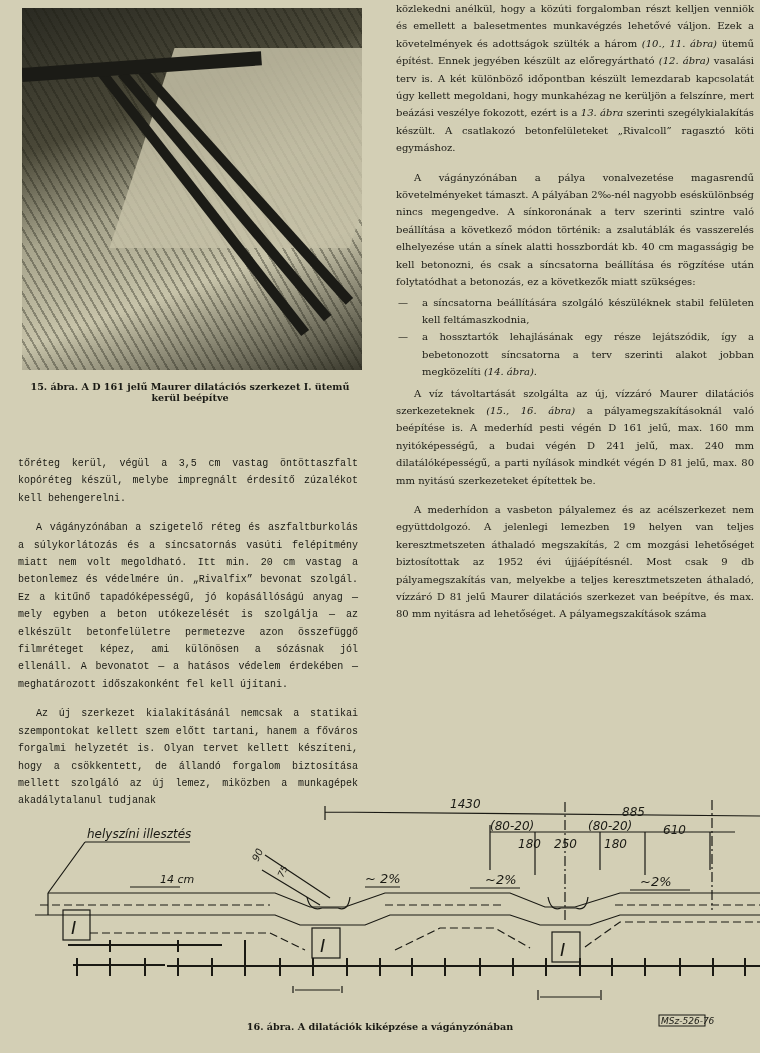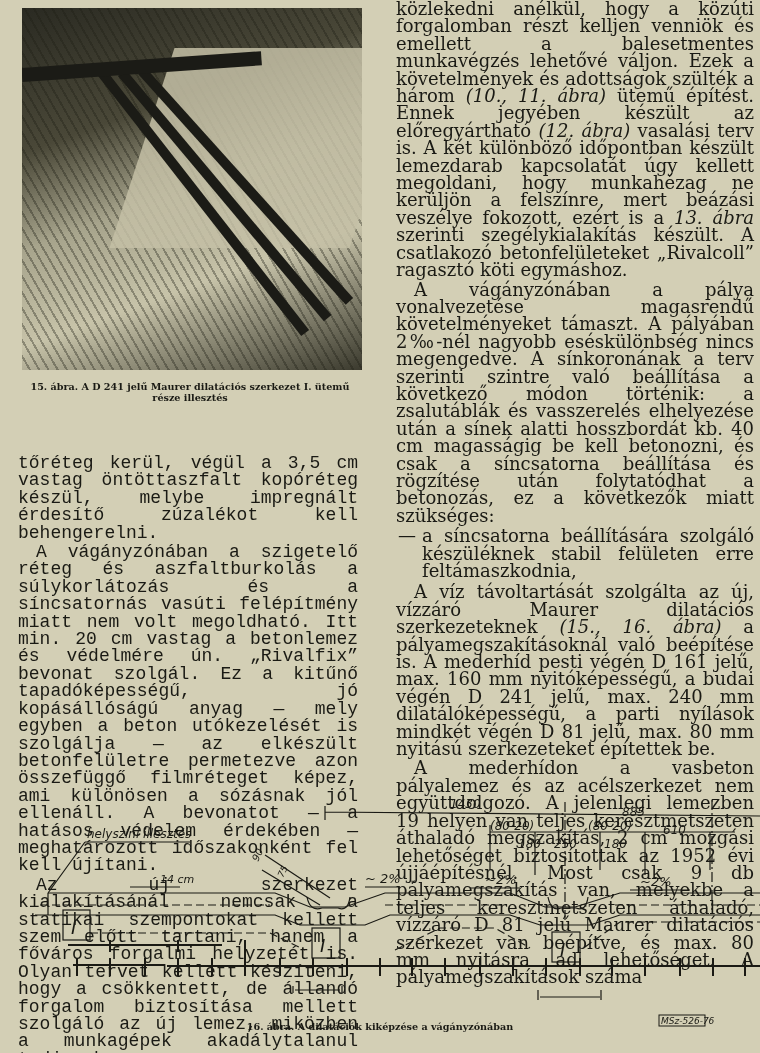--- a/index.html
+++ b/index.html
@@ -6,28 +6,28 @@
   body {
     width: 760px; height: 1053px;
     background: #d3cfb5;
     color: #1a1a14;
     font-family: "DejaVu Serif", serif;
     position: relative;
     overflow: hidden;
   }
   .col {
     position: absolute;
-    font-size: 18px;
+    font-size: 10px;
     line-height: 17.4px;
     text-align: justify;
     hyphens: manual;
   }
   .col p { margin: 0; text-indent: 0; }
   .col p.ind { text-indent: 18px; }
-  .col p + p { margin-top: 2px; }
+  .col p + p { margin-top: 12px; }
   .left-text { left: 18px; top: 455px; width: 340px; font-family: Liberation Mono, monospace; }
   .right-text { left: 396px; top: 0px; width: 358px; }
   em { font-style: italic; }
   .dash-list { margin: 3px 0 4px 0; padding: 0; list-style: none; }
   .dash-list li { position: relative; padding-left: 26px; }
   .dash-list li::before { content: "—"; position: absolute; left: 2px; top: 0; }
   .photo {
     position: absolute; left: 22px; top: 8px; width: 340px; height: 362px;
     background:
       repeating-linear-gradient(60deg, rgba(0,0,0,0) 0 6px, rgba(30,30,20,0.35) 6px 8px),
@@ -57,35 +57,36 @@
 <body>
 
 <div class="photo">
   <div class="slab"></div>
   <div class="rail" style="left:80px;top:60px;width:330px;transform:rotate(52deg);"></div>
   <div class="rail" style="left:100px;top:60px;width:320px;transform:rotate(50deg);"></div>
   <div class="rail" style="left:120px;top:58px;width:310px;transform:rotate(48deg);"></div>
   <div class="rail" style="left:0px;top:60px;width:240px;height:14px;transform:rotate(-4deg);"></div>
 </div>
 <div class="caption cap15">
-  <div>15. ábra. A D 241 jelű Maurer dilatációs szerkezet I. ütemű</div>
-  <div>része illesztés</div>
+  <div>15. ábra. A D 161 jelű Maurer dilatációs szerkezet I. ütemű</div>
+  <div>kerül beépítve</div>
 </div>
 
 <div class="col left-text">
   <p>tőréteg kerül, végül a 3,5 cm vastag öntöttaszfalt kopóréteg készül, melybe impregnált érdesítő zúzalékot kell behengerelni.</p>
   <p class="ind">A vágányzónában a szigetelő réteg és aszfaltburkolás a súlykorlátozás és a síncsatornás vasúti felépítmény miatt nem volt megoldható. Itt min. 20 cm vastag a betonlemez és védelmére ún. „Rivalfix” bevonat szolgál. Ez a kitűnő tapadóképességű, jó kopásállóságú anyag — mely egyben a beton utókezelését is szolgálja — az elkészült betonfelületre permetezve azon összefüggő filmréteget képez, ami különösen a sózásnak jól ellenáll. A bevonatot — a hatásos védelem érdekében — meghatározott időszakonként fel kell újítani.</p>
   <p class="ind">Az új szerkezet kialakításánál nemcsak a statikai szempontokat kellett szem előtt tartani, hanem a főváros forgalmi helyzetét is. Olyan tervet kellett készíteni, hogy a csökkentett, de állandó forgalom biztosítása mellett szolgáló az új lemez, miközben a munkagépek akadálytalanul tudjanak</p>
 </div>
 
 <div class="col right-text">
   <p><span>közlekedni anélkül, hogy a közúti forgalomban részt kelljen venniök és emellett a balesetmentes munkavégzés lehetővé váljon. Ezek a követelmények és adottságok szülték a három </span><em>(10., 11. ábra)</em><span> ütemű építést. Ennek jegyében készült az előregyártható </span><em>(12. ábra)</em><span> vasalási terv is. A két különböző időpontban készült lemezdarab kapcsolatát úgy kellett megoldani, hogy munkahézag ne kerüljön a felszínre, mert beázási veszélye fokozott, ezért is a </span><em>13. ábra</em><span> szerinti szegélykialakítás készült. A csatlakozó betonfelületeket „Rivalcoll” ragasztó köti egymáshoz.</span></p>
   <p class="ind">A vágányzónában a pálya vonalvezetése magasrendű követelményeket támaszt. A pályában 2‰-nél nagyobb eséskülönbség nincs megengedve. A sínkoronának a terv szerinti szintre való beállítása a következő módon történik: a zsalutáblák és vasszerelés elhelyezése után a sínek alatti hosszbordát kb. 40 cm magasságig be kell betonozni, és csak a síncsatorna beállítása és rögzítése után folytatódhat a betonozás, ez a következők miatt szükséges:</p>
   <ul class="dash-list">
-    <li>a síncsatorna beállítására szolgáló készüléknek stabil felületen erre feltámaszkodnia,</li>
+    <li>a síncsatorna beállítására szolgáló készüléknek stabil felületen kell feltámaszkodnia,</li>
+    <li><span>a hossztartók lehajlásának egy része lejátszódik, így a bebetonozott síncsatorna a terv szerinti alakot jobban megközelíti </span><em>(14. ábra).</em></li>
   </ul>
   <p class="ind"><span>A víz távoltartását szolgálta az új, vízzáró Maurer dilatációs szerkezeteknek </span><em>(15., 16. ábra)</em><span> a pályamegszakításoknál való beépítése is. A mederhíd pesti végén D 161 jelű, max. 160 mm nyitóképességű, a budai végén D 241 jelű, max. 240 mm dilatálóképességű, a parti nyílások mindkét végén D 81 jelű, max. 80 mm nyitású szerkezeteket építettek be.</span></p>
   <p class="ind">A mederhídon a vasbeton pályalemez és az acélszerkezet nem együttdolgozó. A jelenlegi lemezben 19 helyen van teljes keresztmetszeten áthaladó megszakítás, 2 cm mozgási lehetőséget biztosítottak az 1952 évi újjáépítésnél. Most csak 9 db pályamegszakítás van, melyekbe a teljes keresztmetszeten áthaladó, vízzáró D 81 jelű Maurer dilatációs szerkezet van beépítve, és max. 80 mm nyitásra ad lehetőséget. A pályamegszakítások száma</p>
 </div>
 
 <svg class="diagram" viewBox="0 0 760 240" xmlns="http://www.w3.org/2000/svg">
   <g stroke="#1a1a14" fill="none" stroke-width="1.2">
 
     <path d="M85 52 L190 52 M85 52 L48 103"></path>
 

